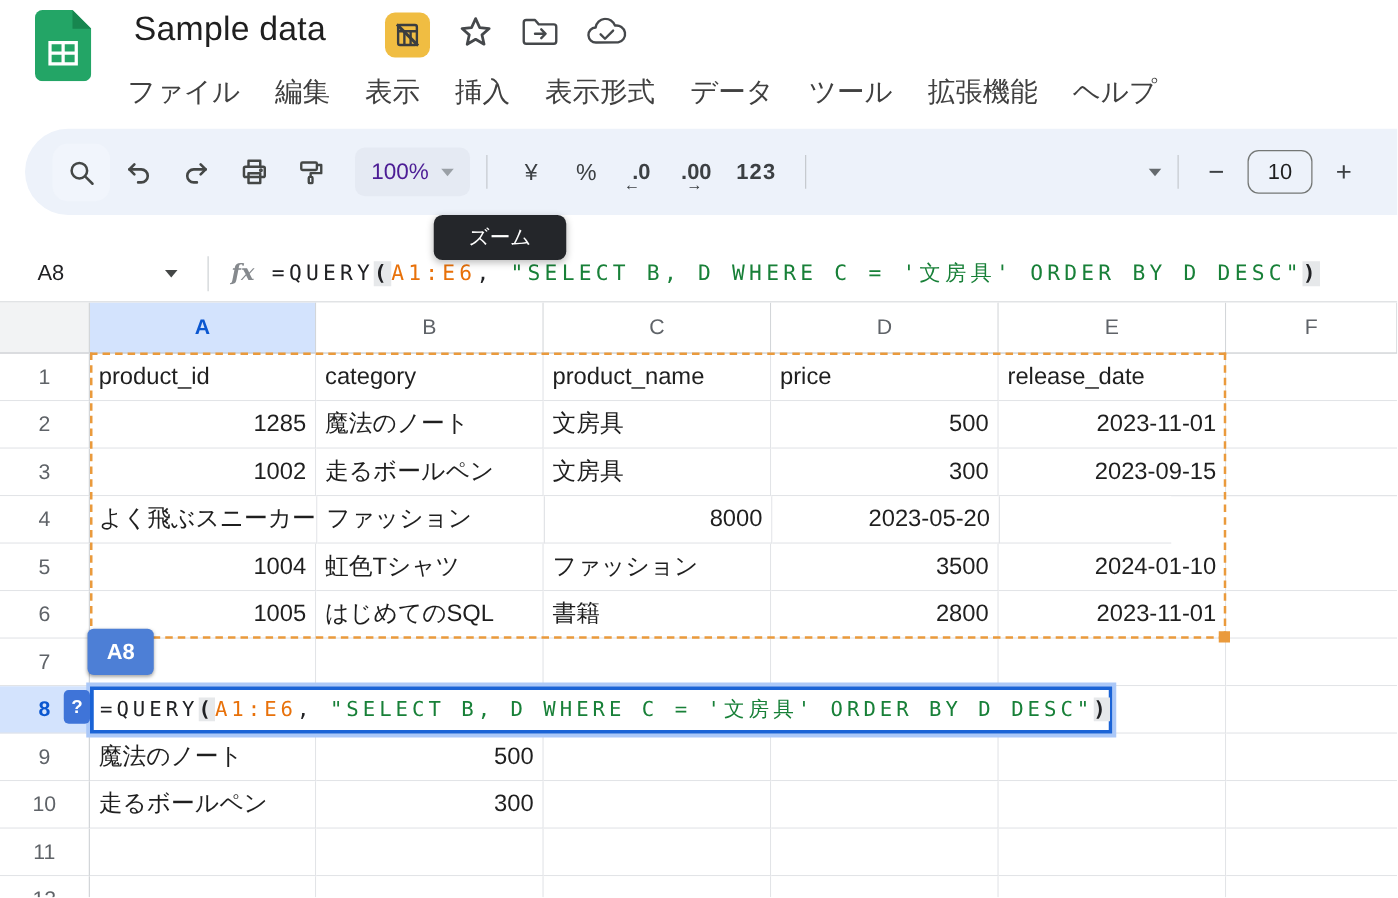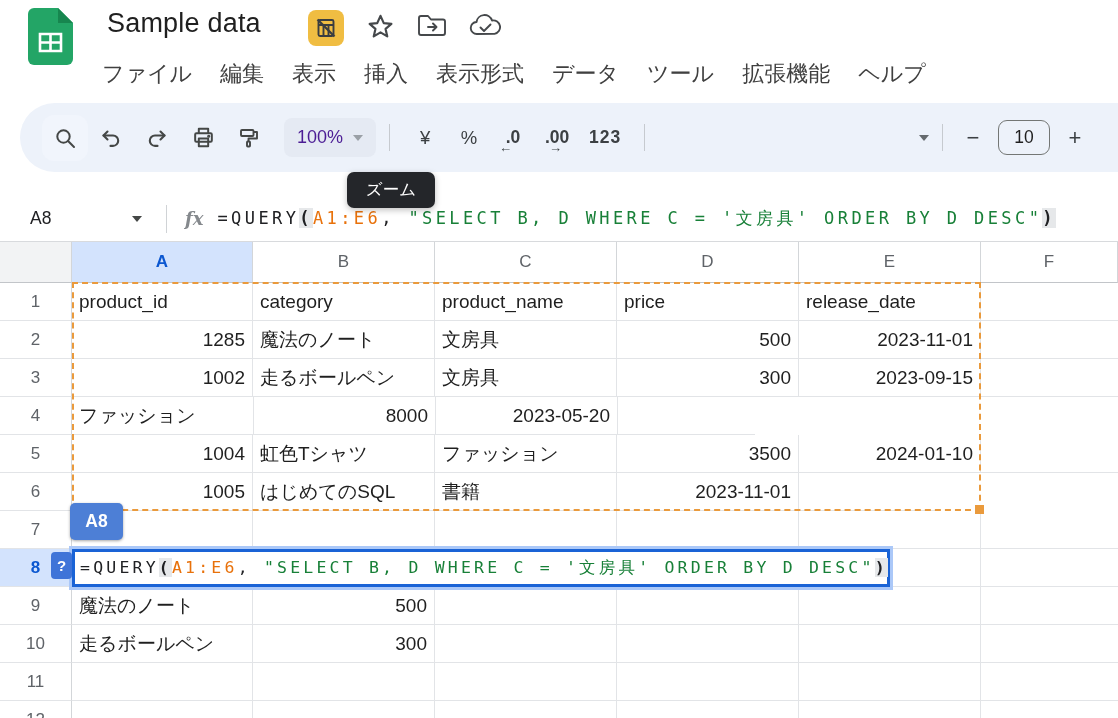--- a/index.html
+++ b/index.html
@@ -38,21 +38,21 @@
                  display:flex; align-items:center; }
   .namebox { width:150px; padding-left:30px; display:flex; align-items:center; justify-content:space-between; font-size:17.5px; color:#202124; }
   .nb-caret { width:0; height:0; border-left:5px solid transparent; border-right:5px solid transparent; border-top:6px solid #444746; margin-right:8px; }
   .fbar-sep { width:1px; height:28px; background:#d0d3d6; margin:0 10px 0 16px; }
   .fx { font-family:"DejaVu Serif", serif; font-style:italic; font-weight:700; font-size:18px; color:#85898d; padding:0 14px 0 8px; }
   .formula-text { font-family:"DejaVu Sans Mono", monospace; font-size:17px; letter-spacing:3.4px; white-space:pre; color:#202124; }
   .formula-text .rng { color:#e8710a; }
   .formula-text .str { color:#188038; }
   .formula-text .paren-hl { background:#e6e8ea; font-weight:700; }
 
-  .tooltip { position:absolute; left:347px; top:172px; width:88px; height:36px; background:#24262a; border-radius:7px; z-index:40;
+  .tooltip { position:absolute; left:347px; top:172px; width:106px; height:36px; background:#24262a; border-radius:7px; z-index:40;
              display:flex; align-items:center; justify-content:center; color:#fff; font-size:16.5px; box-shadow:0 2px 6px rgba(0,0,0,.25); }
 
   
   .grid { position:absolute; top:242px; left:0; width:1118px; height:476px; overflow:hidden; font-size:19px; }
   .row, .hdr-row { display:flex; }
   .hdr-row { height:41px; }
   .row { height:38px; }
   .cell { border-right:1px solid #e2e4e7; border-bottom:1px solid #e2e4e7; padding:0 7px; white-space:nowrap; overflow:hidden;
           line-height:37px; background:#fff; }
   .hdr-row .cell { border-right:1px solid #d3d6d9; border-bottom:1px solid #c2c5c9; text-align:center; font-size:17px; color:#5f6368;
@@ -240,20 +240,21 @@
       <div class="cell w-a num">1002</div>
       <div class="cell w-b">走るボールペン</div>
       <div class="cell w-c">文房具</div>
       <div class="cell w-d num">300</div>
       <div class="cell w-e num">2023-09-15</div>
       <div class="cell w-f"></div>
     </div>
 
     <div class="row">
       <div class="cell rh">4</div>
+      <div class="cell w-b">よく飛ぶスニーカー</div>
       <div class="cell w-c">ファッション</div>
       <div class="cell w-d num">8000</div>
       <div class="cell w-e num">2023-05-20</div>
       <div class="cell w-f"></div>
     </div>
 
     <div class="row">
       <div class="cell rh">5</div>
       <div class="cell w-a num">1004</div>
       <div class="cell w-b">虹色Tシャツ</div>
@@ -261,20 +262,21 @@
       <div class="cell w-d num">3500</div>
       <div class="cell w-e num">2024-01-10</div>
       <div class="cell w-f"></div>
     </div>
 
     <div class="row">
       <div class="cell rh">6</div>
       <div class="cell w-a num">1005</div>
       <div class="cell w-b">はじめてのSQL</div>
       <div class="cell w-c">書籍</div>
+      <div class="cell w-d num">2800</div>
       <div class="cell w-e num">2023-11-01</div>
       <div class="cell w-f"></div>
     </div>
 
     <div class="row">
       <div class="cell rh">7</div>
       <div class="cell w-a"></div>
       <div class="cell w-b"></div>
       <div class="cell w-c"></div>
       <div class="cell w-d"></div>

